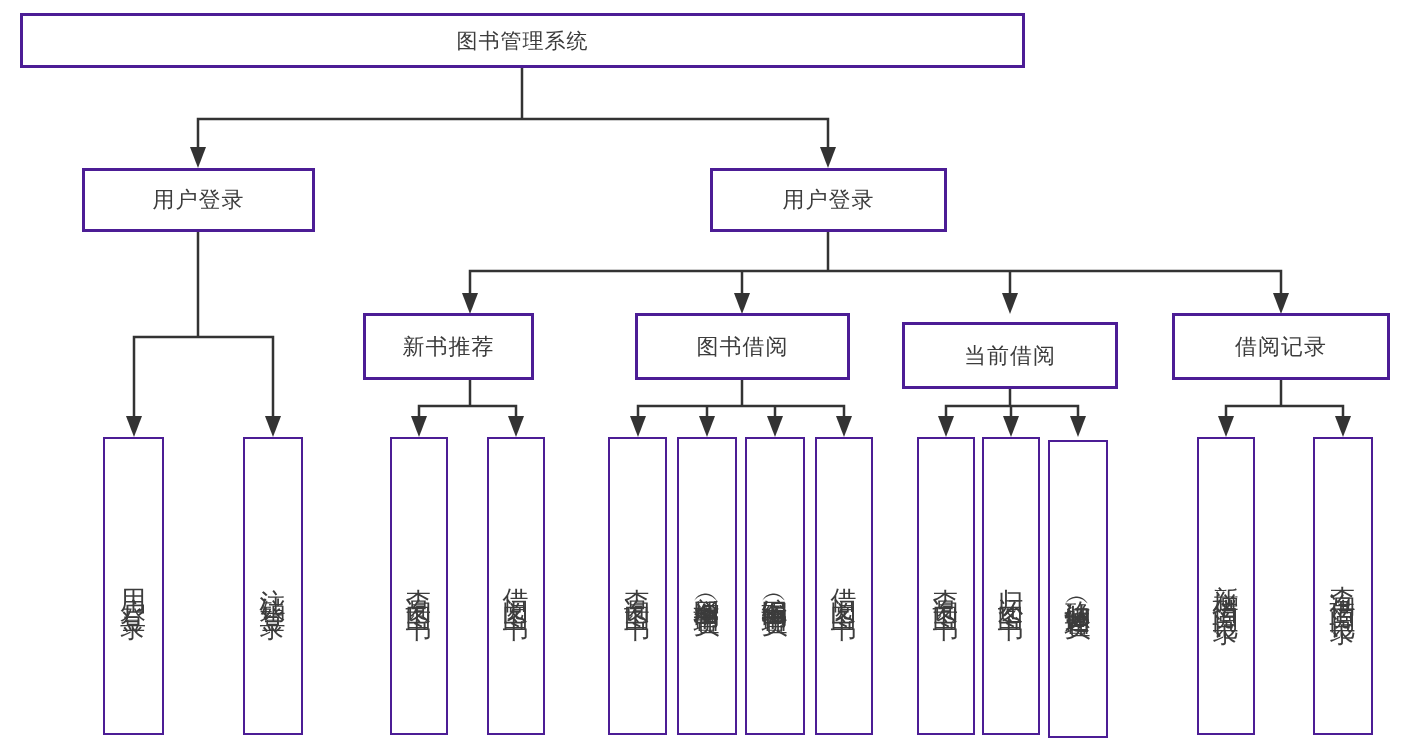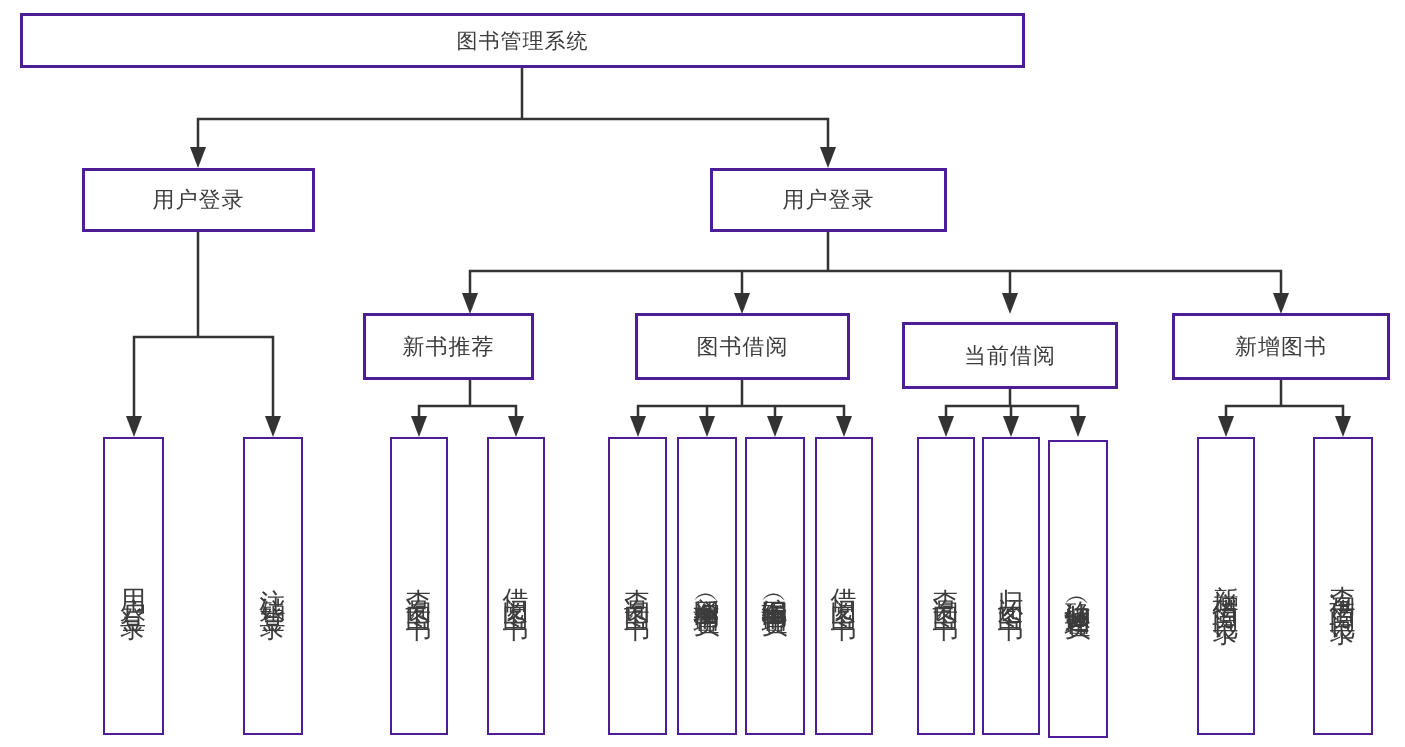--- a/index.html
+++ b/index.html
@@ -115,21 +115,21 @@
   </svg>
 
   <div class="node root" style="left:20px; top:13px; width:1005px; height:55px;">图书管理系统</div>
 
   <div class="node lvl2" style="left:82px; top:168px; width:233px; height:64px;">用户登录</div>
   <div class="node lvl2" style="left:710px; top:168px; width:237px; height:64px;">用户登录</div>
 
   <div class="node lvl3" style="left:363px; top:313px; width:171px; height:67px;">新书推荐</div>
   <div class="node lvl3" style="left:635px; top:313px; width:215px; height:67px;font-family:Liberation Serif, serif;">图书借阅</div>
   <div class="node lvl3" style="left:902px; top:313px; width:216px; height:67px;margin-top:9px;">当前借阅</div>
-  <div class="node lvl3" style="left:1172px; top:313px; width:218px; height:67px;">新增图书</div>
+  <div class="node lvl3" style="left:1172px; top:313px; width:218px; height:67px;">借阅记录</div>
 
   <div class="node leaf ls-lg" style="left:103px; top:437px; width:61px; height:298px;">用户登录</div>
   <div class="node leaf ls-lg" style="left:243px; top:437px; width:60px; height:298px;">注销登录</div>
 
   <div class="node leaf ls-lg" style="left:390px; top:437px; width:58px; height:298px;">查询图书</div>
   <div class="node leaf ls-lg" style="left:487px; top:437px; width:58px; height:298px;">借阅图书</div>
 
   <div class="node leaf ls-lg" style="left:608px; top:437px; width:59px; height:298px;">查询图书</div>
   <div class="node leaf ls-sm" style="left:677px; top:437px; width:60px; height:298px;">新增图书（管理员）</div>
   <div class="node leaf ls-sm" style="left:745px; top:437px; width:60px; height:298px;">编辑图书（管理员）</div>

